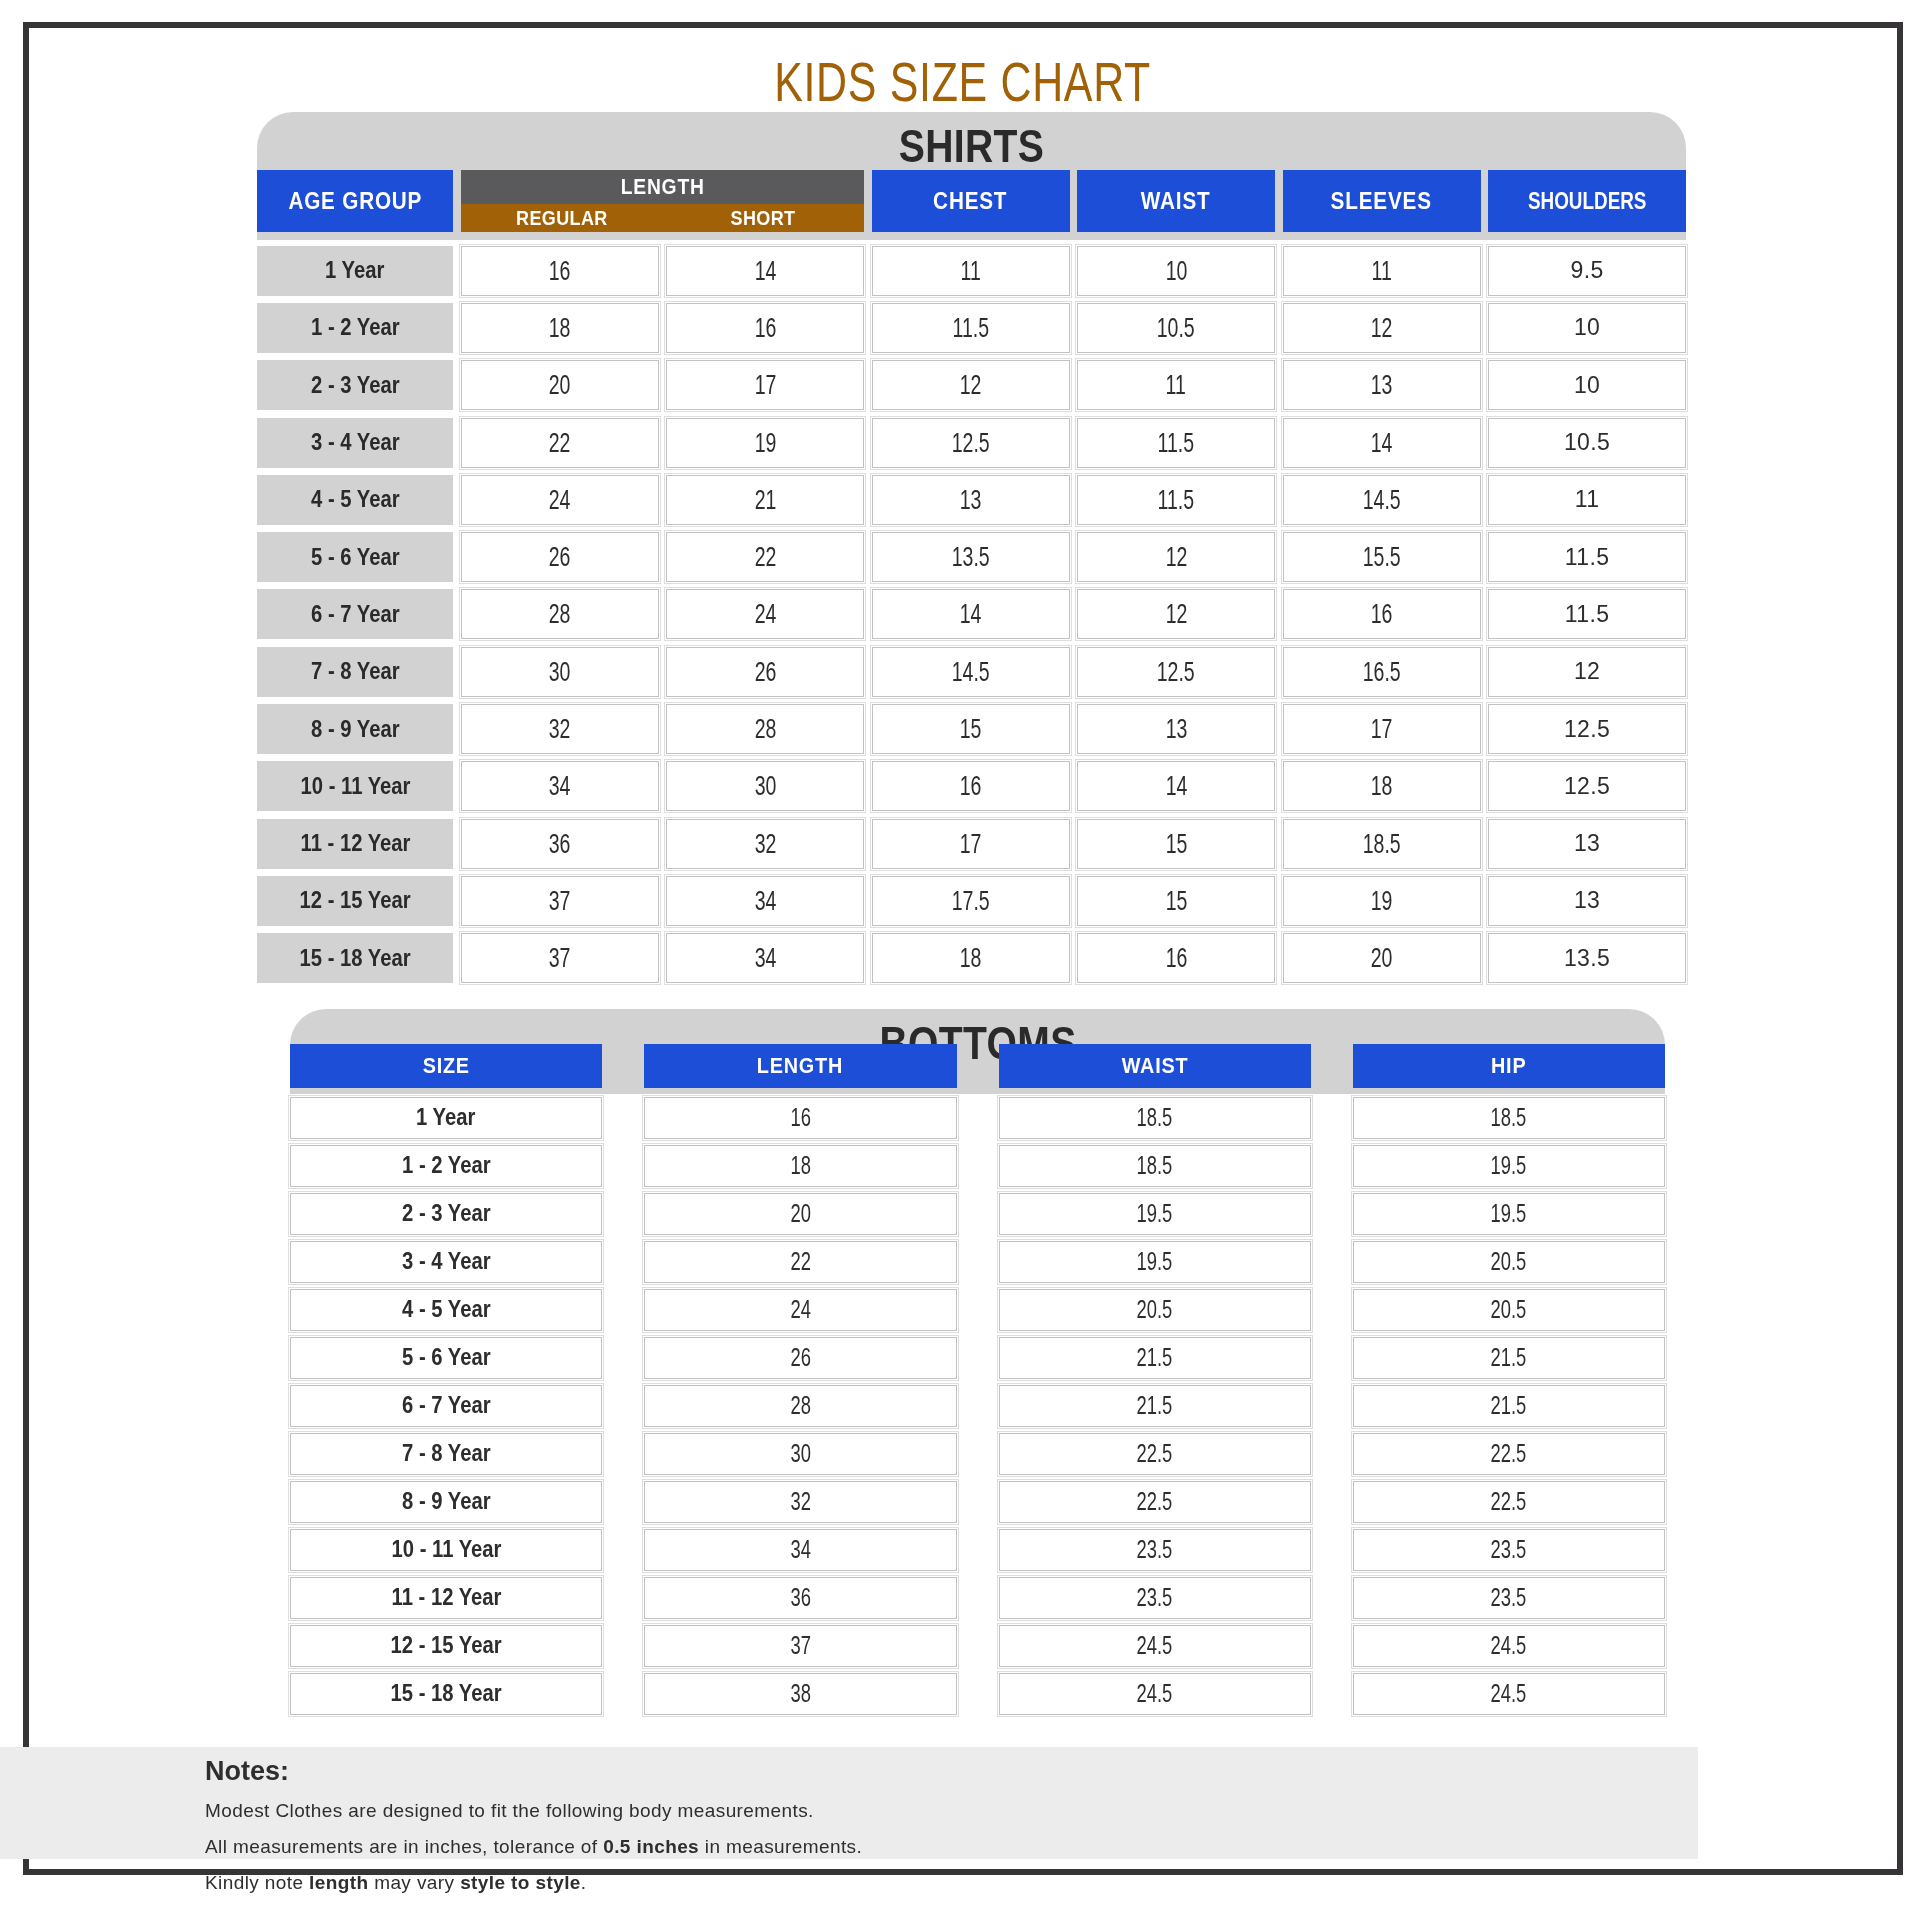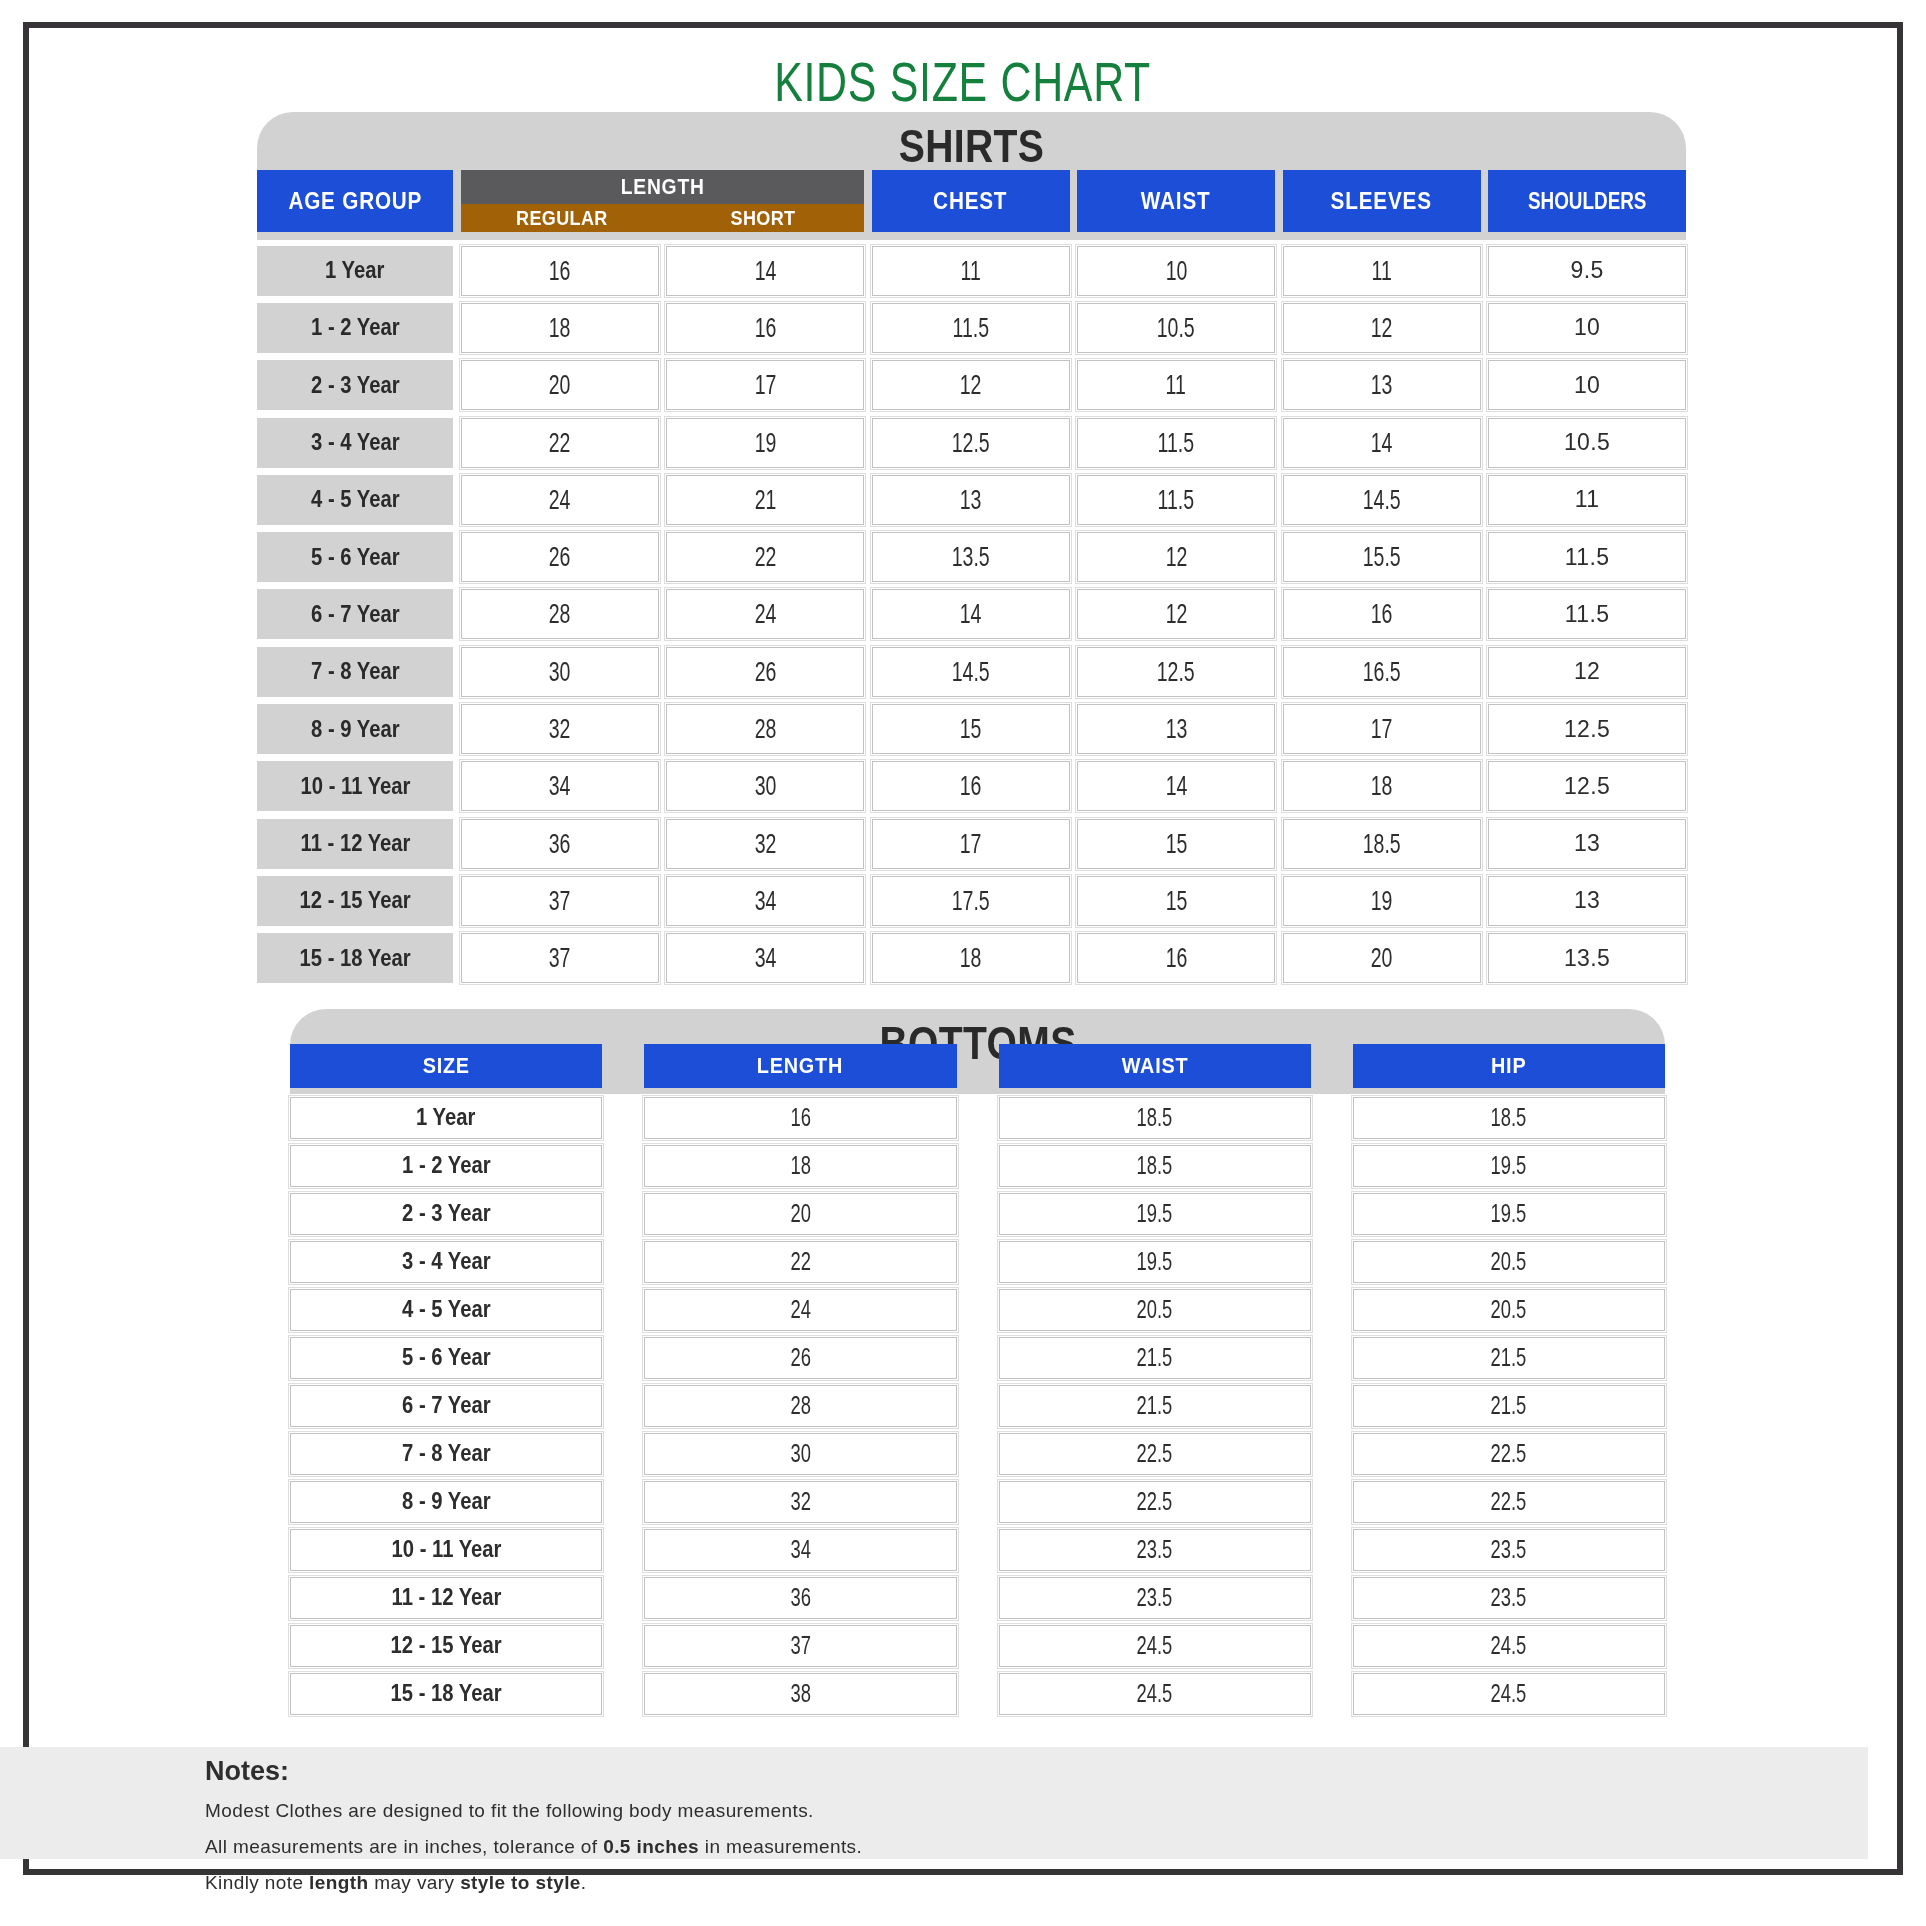--- a/index.html
+++ b/index.html
@@ -15,21 +15,21 @@
   .frame {
     position:absolute; left:23px; top:22px;
     width:1880px; height:1853px;
     border:6px solid #363436;
     pointer-events:none;
   }
   
   .title {
     position:absolute; left:0; top:50px; width:100%;
     text-align:center;
-    font-size:55px; font-weight:400; color:#15803d;
+    font-size:55px; font-weight:400; color:#a16207;
     letter-spacing:0.9px;
   }
   .title > span { display:inline-block; transform:scaleX(0.78); }
 
   
   .band {
     position:absolute; background:#d2d2d3;
     border-radius:36px 36px 0 0;
   }
   .band-shirts { left:257px; top:112px; width:1429px; height:128px; }
@@ -100,21 +100,21 @@
     column-gap:42px;
   }
   .b-header { height:44px; }
   .b-header .hcell { font-size:22px; }
   .b-rows .row { height:42px; margin-top:6px; }
   .b-rows .row:first-child { margin-top:8.6px; }
   .b-rows .data-cell { font-size:23px; }
 
   
   .notes-strip {
-    position:absolute; left:0; top:1747px; width:1868px; height:112px;
+    position:absolute; left:0; top:1747px; width:1698px; height:112px;
     background:#ececec;
   }
   .notes-text { position:absolute; left:205px; top:9.4px; color:#2f2e2f; }
   .notes-heading { font-weight:700; font-size:27px; margin-bottom:6px; }
   .notes-line { font-size:19px; line-height:36px; letter-spacing:0.4px; }
   .notes-line b { font-weight:700; }
 </style>
 </head>
 <body>
 

